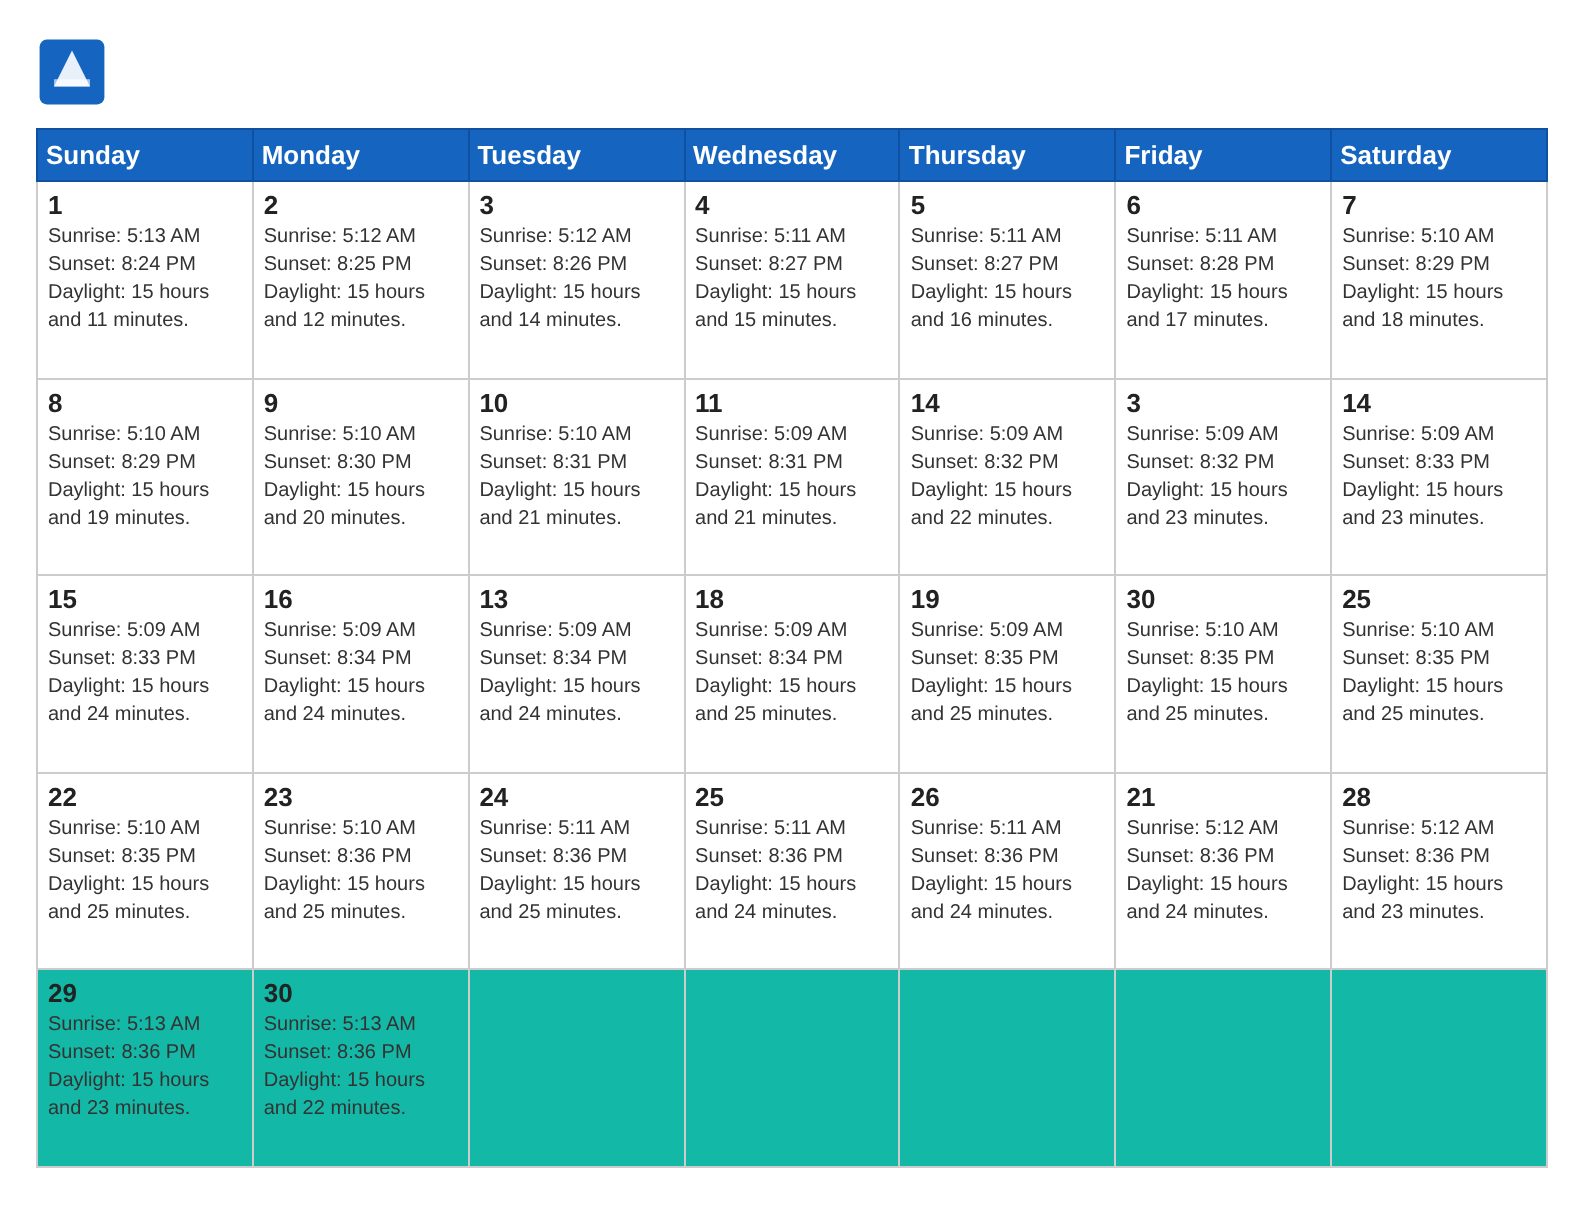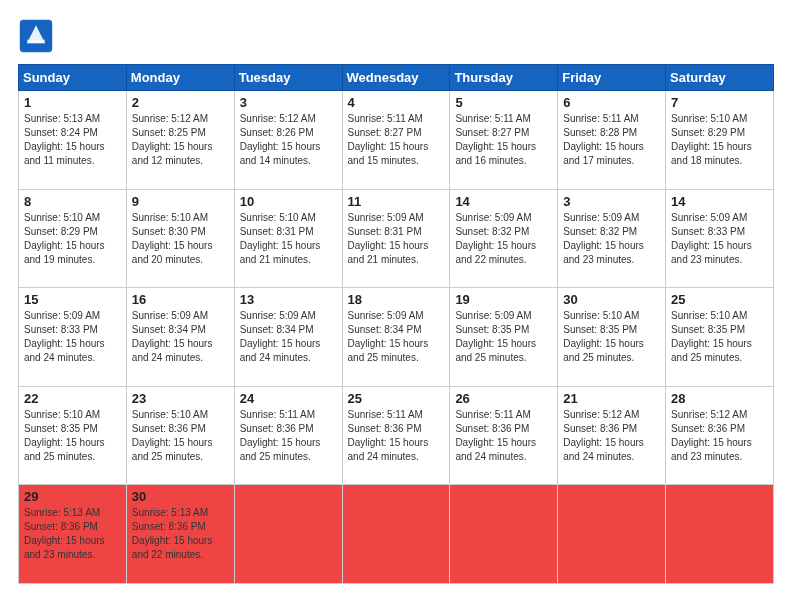--- a/index.html
+++ b/index.html
@@ -76,21 +76,21 @@
       padding: 4px 5px;
       font-size: 10.5px;
       color: #333;
       background: #fff;
       height: 88px;
     }
     .calendar td.empty {
       background: #f5f5f5;
     }
     .calendar td.last-row {
-      background: #ef4444;
+      background: #14b8a6;
     }
     .day-num {
       font-size: 13px;
       font-weight: bold;
       color: #222;
       display: block;
       margin-bottom: 2px;
     }
     .cell-text {
       font-size: 10px;

